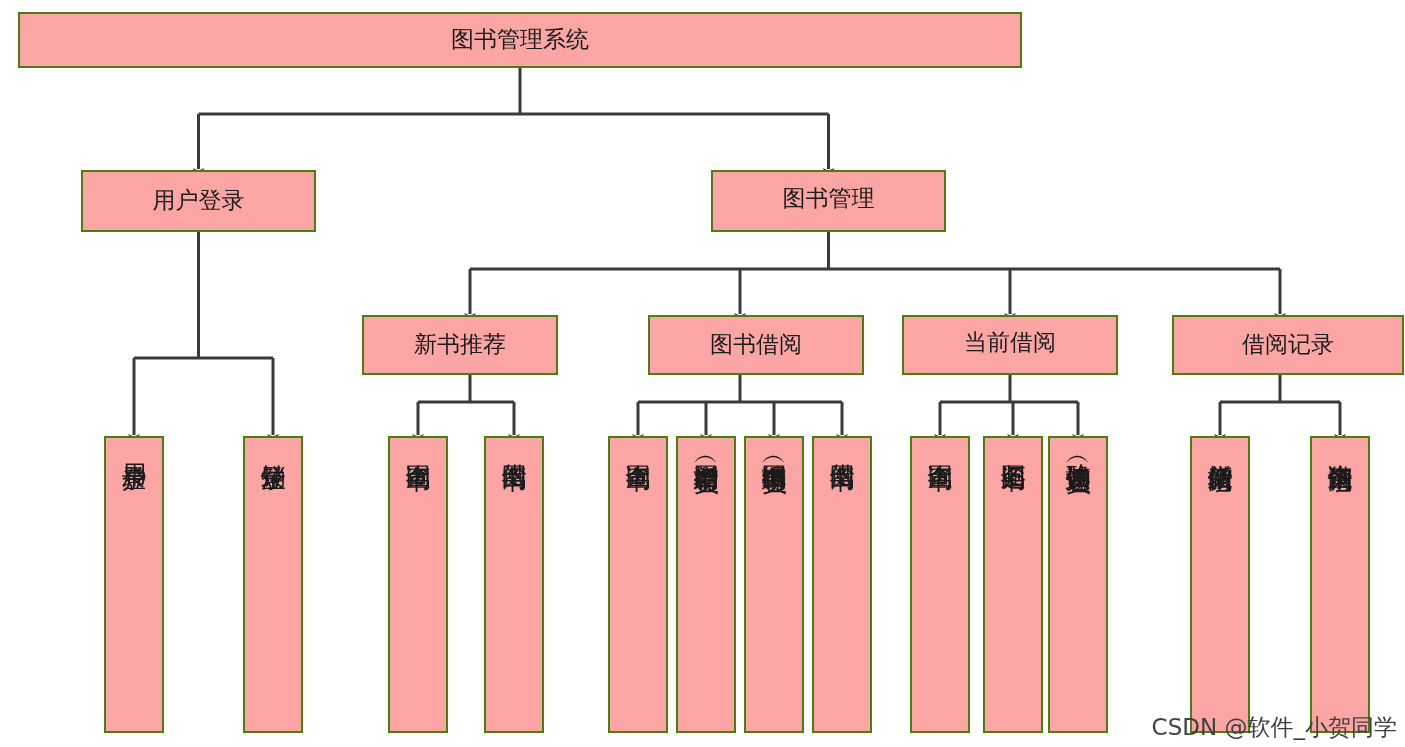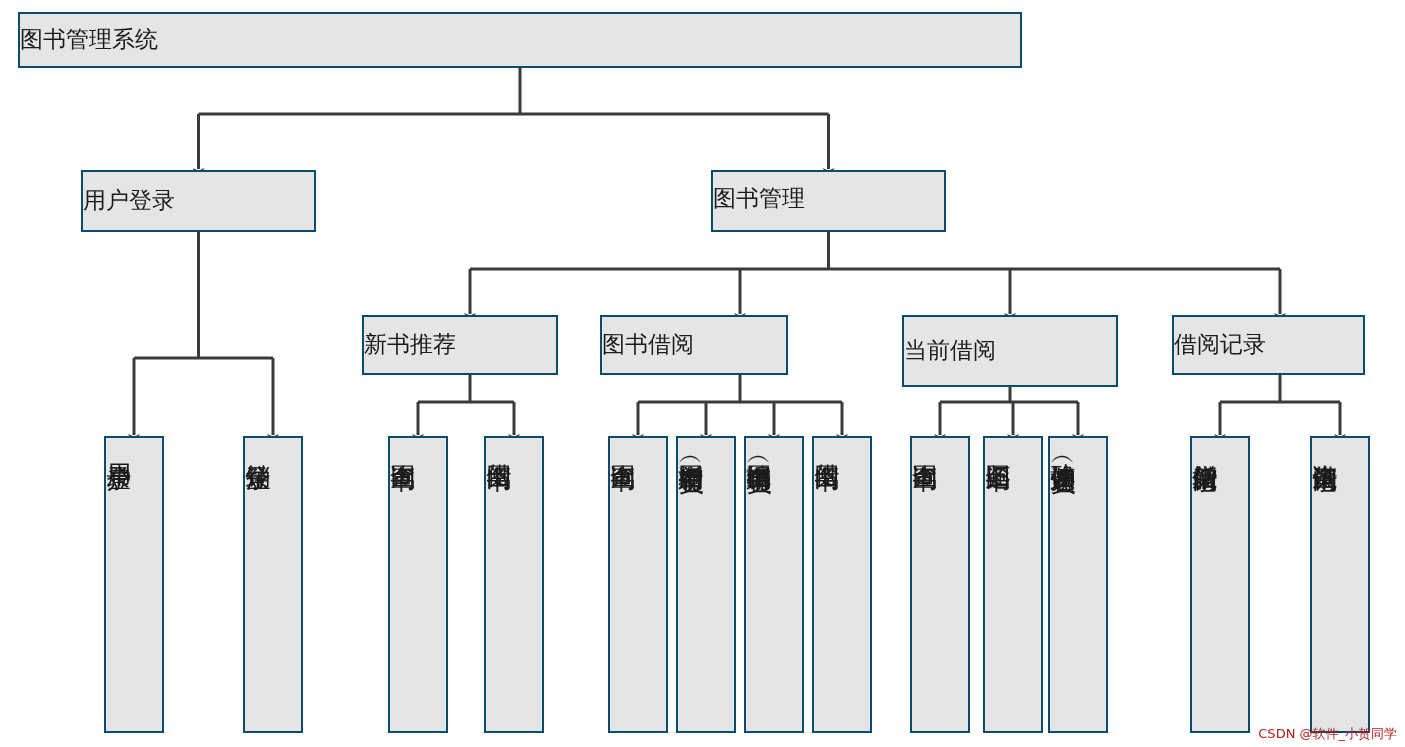--- a/index.html
+++ b/index.html
@@ -21,24 +21,25 @@
     position: absolute;
     left: 0;
     top: 0;
     width: 1405px;
     height: 747px;
     pointer-events: none;
   }
   .node {
     position: absolute;
     box-sizing: border-box;
-    background: #e5e5e5;
-    border: 2px solid #0c4a6e;
+    background: #fca5a5;
+    border: 2px solid #4d7c0f;
     display: flex;
     align-items: center;
+    justify-content: center;
     color: #1b1b1b;
     z-index: 2;
   }
   .node-label {
     display: block;
     text-align: center;
     line-height: 1.18;
     white-space: nowrap;
   }
   .node.horiz .node-label {
@@ -54,22 +55,22 @@
     text-orientation: upright;
     font-size: 25px;
     line-height: 1.02;
     letter-spacing: 1px;
   }
   .node-root .node-label { font-size: 24px; }
   .watermark {
     position: absolute;
     right: 8px;
     bottom: 4px;
-    font-size: 13px;
-    color: #b91c1c;
+    font-size: 23px;
+    color: #404040;
     white-space: nowrap;
     z-index: 3;
   }
 </style>
 </head>
 <body>
 
 <div id="diagram-root">
 
   <svg id="edge-layer" viewBox="0 0 1405 747" width="1405" height="747">
@@ -124,29 +125,29 @@
   </div>
 
   <div class="node horiz" style="left: 711px; top: 170px; width: 235px; height: 62px; font-family: Liberation Mono, monospace;">
     <span class="node-label">图书管理</span>
   </div>
 
   <div class="node horiz" style="left: 362px; top: 315px; width: 196px; height: 60px;">
     <span class="node-label">新书推荐</span>
   </div>
 
-  <div class="node horiz" style="left: 600px; top: 315px; width: 188px; height: 60px;">
+  <div class="node horiz" style="left: 648px; top: 315px; width: 216px; height: 60px;">
     <span class="node-label">图书借阅</span>
   </div>
 
-  <div class="node horiz" style="left: 902px; top: 315px; width: 216px; height: 72px;">
+  <div class="node horiz" style="left: 902px; top: 315px; width: 216px; height: 60px; font-family: Liberation Mono, monospace;">
     <span class="node-label">当前借阅</span>
   </div>
 
-  <div class="node horiz" style="left: 1172px; top: 315px; width: 193px; height: 60px;">
+  <div class="node horiz" style="left: 1172px; top: 315px; width: 232px; height: 60px;">
     <span class="node-label">借阅记录</span>
   </div>
 
   <div class="node vert" style="left: 104px; top: 436px; width: 60px; height: 297px;">
     <span class="node-label">用户登录</span>
   </div>
 
   <div class="node vert" style="left: 243px; top: 436px; width: 60px; height: 297px;">
     <span class="node-label">注销登录</span>
   </div>

